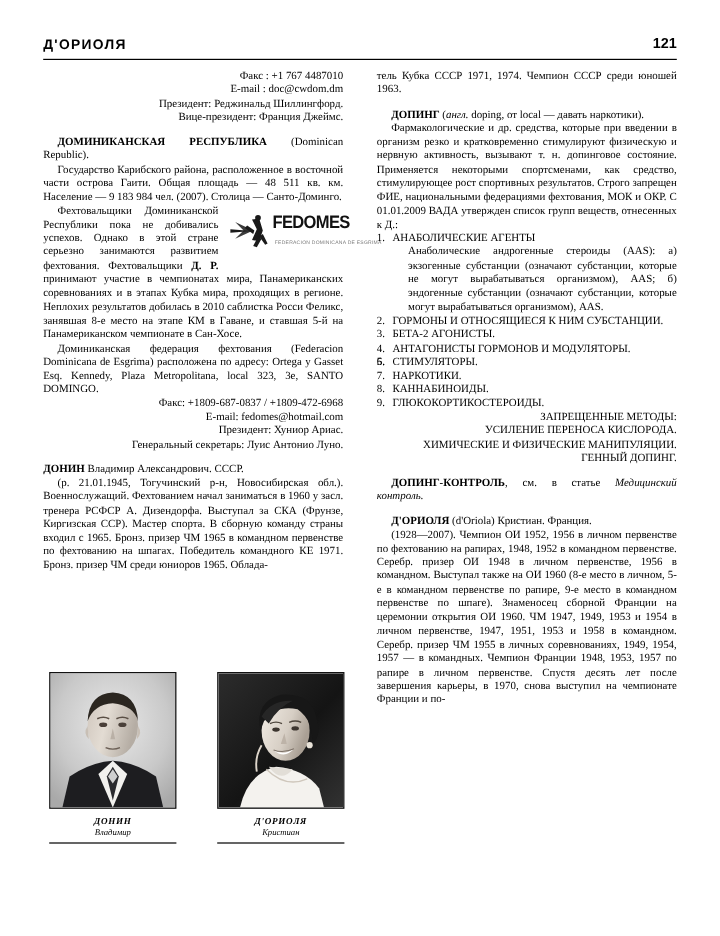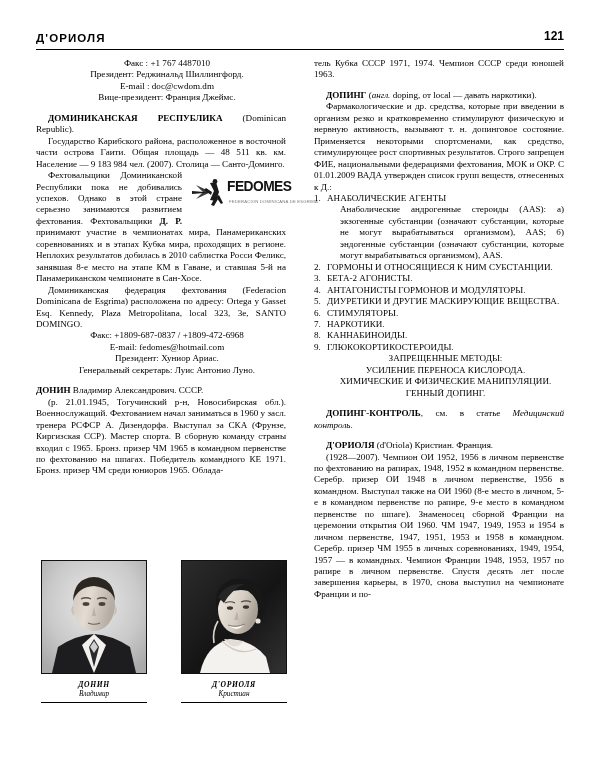--- a/index.html
+++ b/index.html
@@ -74,21 +74,21 @@
     margin: 0;
     text-indent: 0;
   }
   p.ind { text-indent: 12px; }
   p.gap { margin-top: 9px; }
 
   .bold { font-weight: bold; }
   .ital { font-style: italic; }
 
   
-  .lines { text-align: center; text-indent: 0; }
+  .lines { text-align: right; text-indent: 0; }
   .lines p { text-indent: 0; }
   .lines-ind { padding-left: 12px; }
 
   
   .logo-float {
     float: right;
     width: 96px;
     height: 46px;
     margin: 1px 0 1px 8px;
     position: relative;
@@ -204,22 +204,22 @@
   <div class="header">
     <div class="header-title">Д'ОРИОЛЯ</div>
     <div class="header-folio">121</div>
     <div class="header-rule"></div>
   </div>
 
   <div class="col col-left">
 
     <div class="lines lines-ind">
       <p>Факс : +1 767 4487010</p>
+      <p>E-mail : doc@cwdom.dm</p>
       <p>Президент: Реджинальд Шиллингфорд.</p>
-      <p>E-mail : doc@cwdom.dm</p>
       <p>Вице-президент: Франция Джеймс.</p>
     </div>
 
     <p class="gap ind"><span class="bold">ДОМИНИКАНСКАЯ  РЕСПУБЛИКА</span> <span>(Dominican Republic).</span></p>
 
     <p class="ind">Государство Карибского района, расположенное в восточной части острова Гаити. Общая площадь — 48 511 кв. км. Население — 9 183 984 чел. (2007). Столица — Санто-Доминго.</p>
 
     <p class="ind"><span class="logo-float">
           <svg class="logo-art" viewBox="0 0 96 28">
             <g fill="#1a1a1a">
@@ -261,21 +261,21 @@
     <ul class="numlist">
       <li>
         <span class="num">1.</span><span>АНАБОЛИЧЕСКИЕ АГЕНТЫ</span>
         <div class="sublist">
             <p>Анаболические андрогенные стероиды (AAS): а) экзогенные субстанции (означают субстанции, которые не могут вырабатываться организмом), AAS; б) эндогенные субстанции (означают субстанции, которые могут вырабатываться организмом), AAS.</p>
           </div>
       </li>
       <li><span class="num">2.</span><span>ГОРМОНЫ И ОТНОСЯЩИЕСЯ К НИМ СУБСТАНЦИИ.</span></li>
       <li><span class="num">3.</span><span>БЕТА-2 АГОНИСТЫ.</span></li>
       <li><span class="num">4.</span><span>АНТАГОНИСТЫ ГОРМОНОВ И МОДУЛЯТОРЫ.</span></li>
-      <li><span class="num">5.</span><span>ДИУРЕТИКИ И ДРУГИЕ МАСКИРУЮЩИЕ ВЕЩЕСТВА.</span></li>
+      <li><span class="num">5.</span></li>
       <li><span class="num">6.</span><span>СТИМУЛЯТОРЫ.</span></li>
       <li><span class="num">7.</span><span>НАРКОТИКИ.</span></li>
       <li><span class="num">8.</span><span>КАННАБИНОИДЫ.</span></li>
       <li>
         <span class="num">9.</span><span>ГЛЮКОКОРТИКОСТЕРОИДЫ.</span>
         <div class="lines">
           <p>ЗАПРЕЩЕННЫЕ МЕТОДЫ:</p>
           <p>УСИЛЕНИЕ ПЕРЕНОСА КИСЛОРОДА.</p>
           <p>ХИМИЧЕСКИЕ И ФИЗИЧЕСКИЕ МАНИПУЛЯЦИИ.</p>
           <p>ГЕННЫЙ ДОПИНГ.</p>

